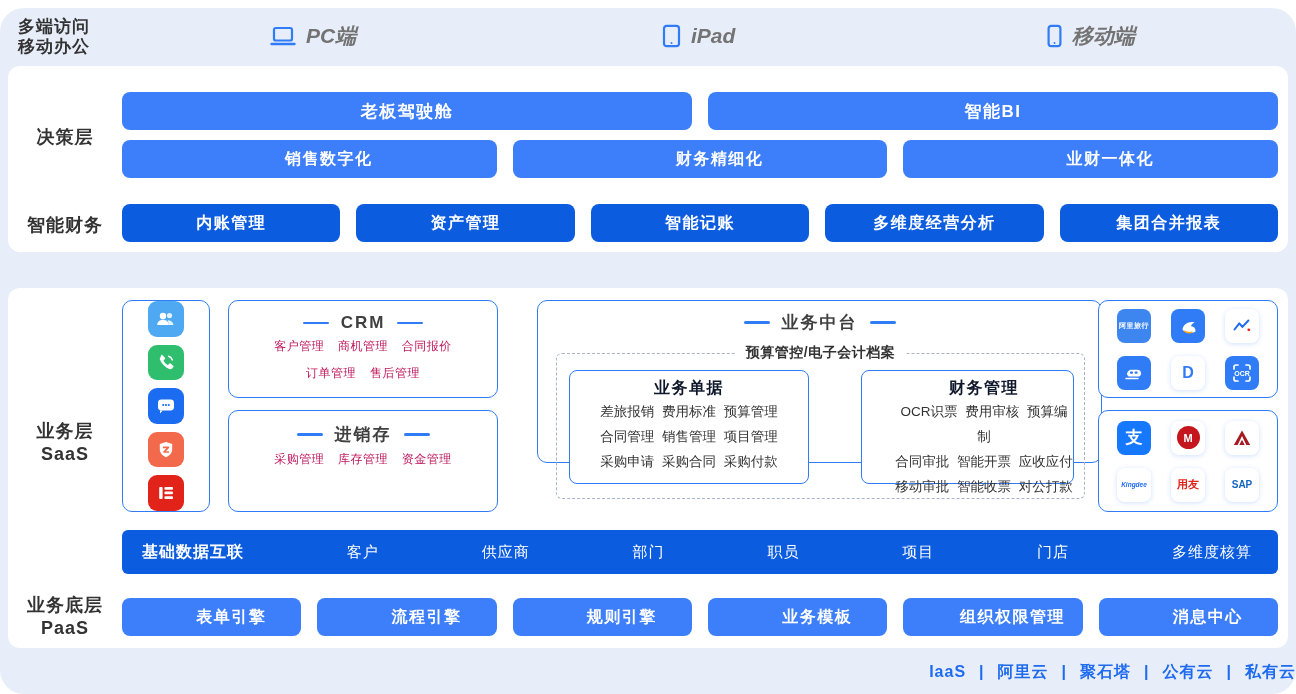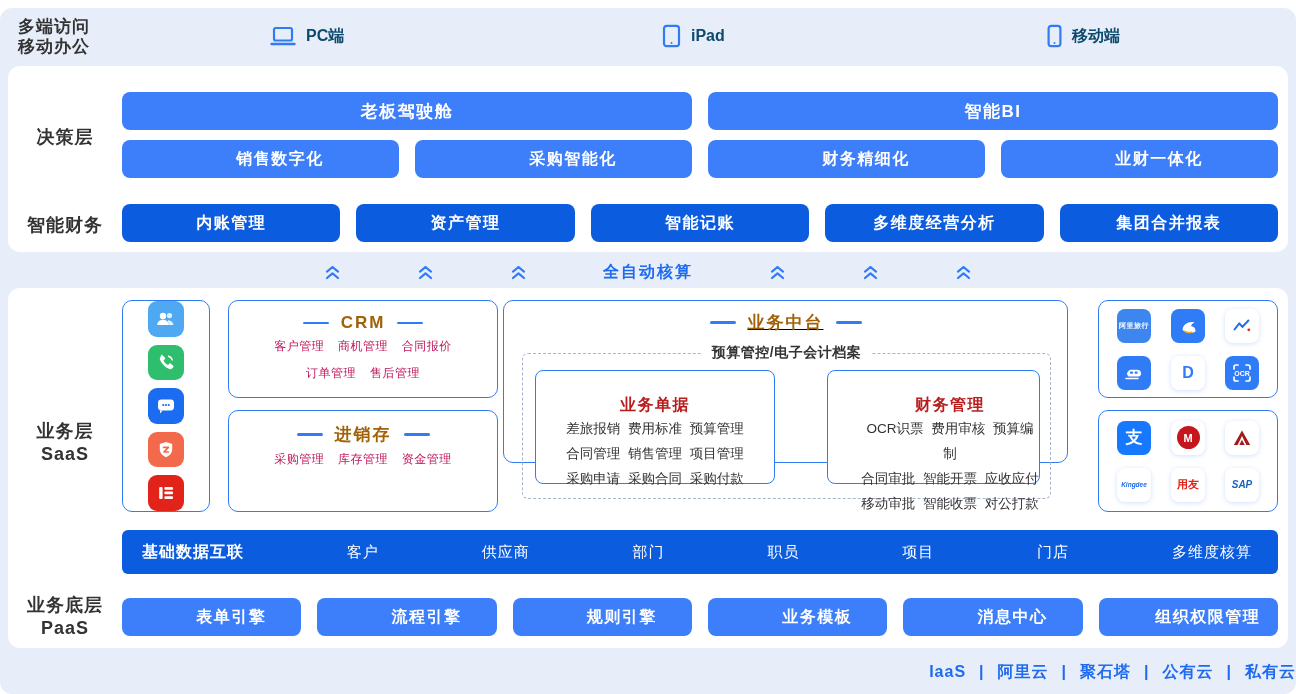--- a/index.html
+++ b/index.html
@@ -1,27 +1,27 @@
 <!DOCTYPE html>
 <html><head>
 <meta charset="utf-8">
 <style>
   * { margin:0; padding:0; box-sizing:border-box; }
   html,body { width:1296px; height:694px; background:#ffffff;
     font-family:"Liberation Sans","DejaVu Sans",sans-serif; }
   .stage { position:relative; width:1296px; height:694px; overflow:hidden; }
   .card { position:absolute; left:0; top:8px; width:1296px; height:686px;
-    background:#E8EEF9; border-radius:12px; }
+    background:#E8EEF9; border-radius:24px; }
 
   
   .access-band { position:absolute; left:0; top:0; width:100%; height:56px; }
   .access-label { position:absolute; left:18px; top:9px; font-size:17px; font-weight:bold;
     color:#333; line-height:20px; letter-spacing:1px; }
   .device { position:absolute; top:15px; height:26px; display:flex; align-items:center; gap:10px; }
-  .device span { font-size:16px; font-weight:600; color:#0c4a6e; }
+  .device span { font-size:21px; font-weight:600; color:#737373;font-style:italic; }
 
   
   .panel { position:absolute; left:8px; width:1280px; background:#fff; border-radius:12px; }
   .panel-a { top:58px; height:186px; }
   .panel-b { top:280px; height:360px; }
   .layer-label { position:absolute; left:0; width:114px; text-align:center;
     font-size:18px; font-weight:bold; color:#333; letter-spacing:1px; line-height:23px; }
 
   
   .row { position:absolute; left:114px; width:1156px; height:38px; display:flex; gap:16px; }
@@ -37,43 +37,43 @@
   .auto-band .auto-text { font-size:16px; font-weight:bold; color:#1E6BF0; letter-spacing:2px; }
 
   
   .outline-box { position:absolute; border:1.5px solid #2F7CF6; border-radius:10px; background:#fff; }
   .dock { left:114px; top:12px; width:88px; height:212px; display:flex; flex-direction:column;
     align-items:center; justify-content:center; gap:8px; }
   .tile { display:flex; align-items:center; justify-content:center; border-radius:9px; }
   .dock .tile { width:36px; height:36px; }
   .crm-box  { left:220px; top:12px;  width:270px; height:98px; }
   .jxc-box  { left:220px; top:122px; width:270px; height:102px; }
-  .mid-box  { left:495px; top:12px;  width:565px; height:163px;text-decoration:underline; }
+  .mid-box  { left:529px; top:12px;  width:565px; height:163px; }
   .pt-box   { left:1090px; top:12px;  width:180px; height:98px; }
   .pf-box   { left:1090px; top:122px; width:180px; height:102px; }
 
   .deco-title { display:flex; align-items:center; justify-content:center; gap:12px;
-    color:#a16207; font-weight:bold; font-size:17px; letter-spacing:2px; margin-top:12px;text-align:right; }
+    color:#404040; font-weight:bold; font-size:17px; letter-spacing:2px; margin-top:12px;text-align:right; }
   .deco-title::before, .deco-title::after { content:""; width:26px; height:2.5px;
     background:#2F7CF6; border-radius:2px; }
   .box-line { text-align:center; font-size:12px; color:#be185d; font-weight:500;
     line-height:27px; word-spacing:10px; letter-spacing:.5px; }
   .crm-box .box-line:first-of-type, .jxc-box .box-line:first-of-type { margin-top:5px; }
 
   .dashed-zone { position:absolute; left:18px; top:52px; width:529px; height:146px;
     border:1.6px dashed #a7b4c9; border-radius:6px; }
   .zone-tag { position:absolute; top:-10px; left:50%; transform:translateX(-50%);
     background:#fff; padding:0 10px; font-size:14px; font-weight:bold; color:#333;
     white-space:nowrap; letter-spacing:.5px; }
   .sub-box { position:absolute; top:16px; height:114px; border:1.5px solid #2F7CF6;
     border-radius:8px; background:#fff; }
   .sub-docs { left:12px; width:240px; }
   .sub-fin  { left:304px; width:213px;padding-left:33px; }
-  .sub-title { text-align:center; font-size:16px; font-weight:bold; color:#b91c1c;
-    letter-spacing:1.5px; margin-top:24px; }
+  .sub-title { text-align:center; font-size:16px; font-weight:bold; color:#0f172a;
+    letter-spacing:1.5px; margin-top:7px; }
   .sub-line { text-align:center; font-size:13.5px; color:#333; font-weight:500;
     line-height:25px; word-spacing:4px; }
 
   .tile-grid { display:grid; grid-template-columns:repeat(3,34px); justify-content:space-between;
     align-content:center; row-gap:13px; height:100%; padding:0 18px; }
   .tile-grid .tile { width:34px; height:34px; border-radius:8px; }
   .tile.white { background:#fff; box-shadow:0 1px 5px rgba(31,107,239,.20); }
 
   
   .data-bar { position:absolute; left:114px; top:242px; width:1156px; height:44px;
@@ -128,54 +128,32 @@
     <div class="panel panel-a">
       <div class="layer-label" style="top:60px">决策层</div>
       <div class="layer-label" style="top:148px">智能财务</div>
 
       <div class="row" style="top:26px">
         <div class="pill">老板驾驶舱</div>
         <div class="pill">智能BI</div>
       </div>
       <div class="row" style="top:74px">
         <div class="pill small">销售数字化</div>
-        <div class="pill small">采购智能化</div>
         <div class="pill small">财务精细化</div>
         <div class="pill small">业财一体化</div>
       </div>
       <div class="row" style="top:138px">
         <div class="pill dark">内账管理</div>
         <div class="pill dark">资产管理</div>
         <div class="pill dark">智能记账</div>
         <div class="pill dark">多维度经营分析</div>
         <div class="pill dark">集团合并报表</div>
       </div>
     </div>
 
-    <div class="auto-band">
-      <svg width="17" height="15" viewBox="0 0 17 15">
-          <path d="M3 6.6L8.5 2l5.5 4.6M3 13L8.5 8.4 14 13" stroke="#2F7CF6" stroke-width="2.2" fill="none" stroke-linecap="round" stroke-linejoin="round"></path>
-        </svg>
-      <svg width="17" height="15" viewBox="0 0 17 15">
-          <path d="M3 6.6L8.5 2l5.5 4.6M3 13L8.5 8.4 14 13" stroke="#2F7CF6" stroke-width="2.2" fill="none" stroke-linecap="round" stroke-linejoin="round"></path>
-        </svg>
-      <svg width="17" height="15" viewBox="0 0 17 15">
-          <path d="M3 6.6L8.5 2l5.5 4.6M3 13L8.5 8.4 14 13" stroke="#2F7CF6" stroke-width="2.2" fill="none" stroke-linecap="round" stroke-linejoin="round"></path>
-        </svg>
-      <span class="auto-text">全自动核算</span>
-      <svg width="17" height="15" viewBox="0 0 17 15">
-          <path d="M3 6.6L8.5 2l5.5 4.6M3 13L8.5 8.4 14 13" stroke="#2F7CF6" stroke-width="2.2" fill="none" stroke-linecap="round" stroke-linejoin="round"></path>
-        </svg>
-      <svg width="17" height="15" viewBox="0 0 17 15">
-          <path d="M3 6.6L8.5 2l5.5 4.6M3 13L8.5 8.4 14 13" stroke="#2F7CF6" stroke-width="2.2" fill="none" stroke-linecap="round" stroke-linejoin="round"></path>
-        </svg>
-      <svg width="17" height="15" viewBox="0 0 17 15">
-          <path d="M3 6.6L8.5 2l5.5 4.6M3 13L8.5 8.4 14 13" stroke="#2F7CF6" stroke-width="2.2" fill="none" stroke-linecap="round" stroke-linejoin="round"></path>
-        </svg>
-    </div>
 
     <div class="panel panel-b">
       <div class="layer-label" style="top:132px">
         <div>业务层</div>
         <div>SaaS</div>
       </div>
       <div class="layer-label" style="top:306px">
         <div>业务底层</div>
         <div>PaaS</div>
       </div>
@@ -302,43 +280,43 @@
               <path d="M12 13.8L14.7 19H9.3z" fill="#A6191F"></path>
             </svg>
           </div>
           <div class="tile white">
             <span class="logo-text" style="font-size:6.5px;color:#1F6BEF;font-style:italic">Kingdee</span>
           </div>
           <div class="tile white">
             <span class="logo-text" style="font-size:11px;color:#E2231A">用友</span>
           </div>
           <div class="tile white">
-            <span class="logo-text" style="font-size:10px;color:#1565C0;font-style:italic">SAP</span>
+            <span class="logo-text" style="font-size:10px;color:#1565C0;">SAP</span>
           </div>
         </div>
       </div>
 
       <div class="data-bar">
         <span class="bar-title">基础数据互联</span>
         <span class="bar-item">客户</span>
         <span class="bar-item">供应商</span>
         <span class="bar-item">部门</span>
         <span class="bar-item">职员</span>
         <span class="bar-item">项目</span>
         <span class="bar-item">门店</span>
         <span class="bar-item">多维度核算</span>
       </div>
 
       <div class="row paas-row">
         <div class="pill small">表单引擎</div>
         <div class="pill small">流程引擎</div>
         <div class="pill small">规则引擎</div>
         <div class="pill small">业务模板</div>
+        <div class="pill small">组织权限管理</div>
         <div class="pill small">消息中心</div>
-        <div class="pill small">组织权限管理</div>
       </div>
     </div>
 
     <div class="iaas">
       <span class="iaas-item">IaaS</span>
       <span class="iaas-item">阿里云</span>
       <span class="iaas-item">聚石塔</span>
       <span class="iaas-item">公有云</span>
       <span class="iaas-item">私有云</span>
     </div>

